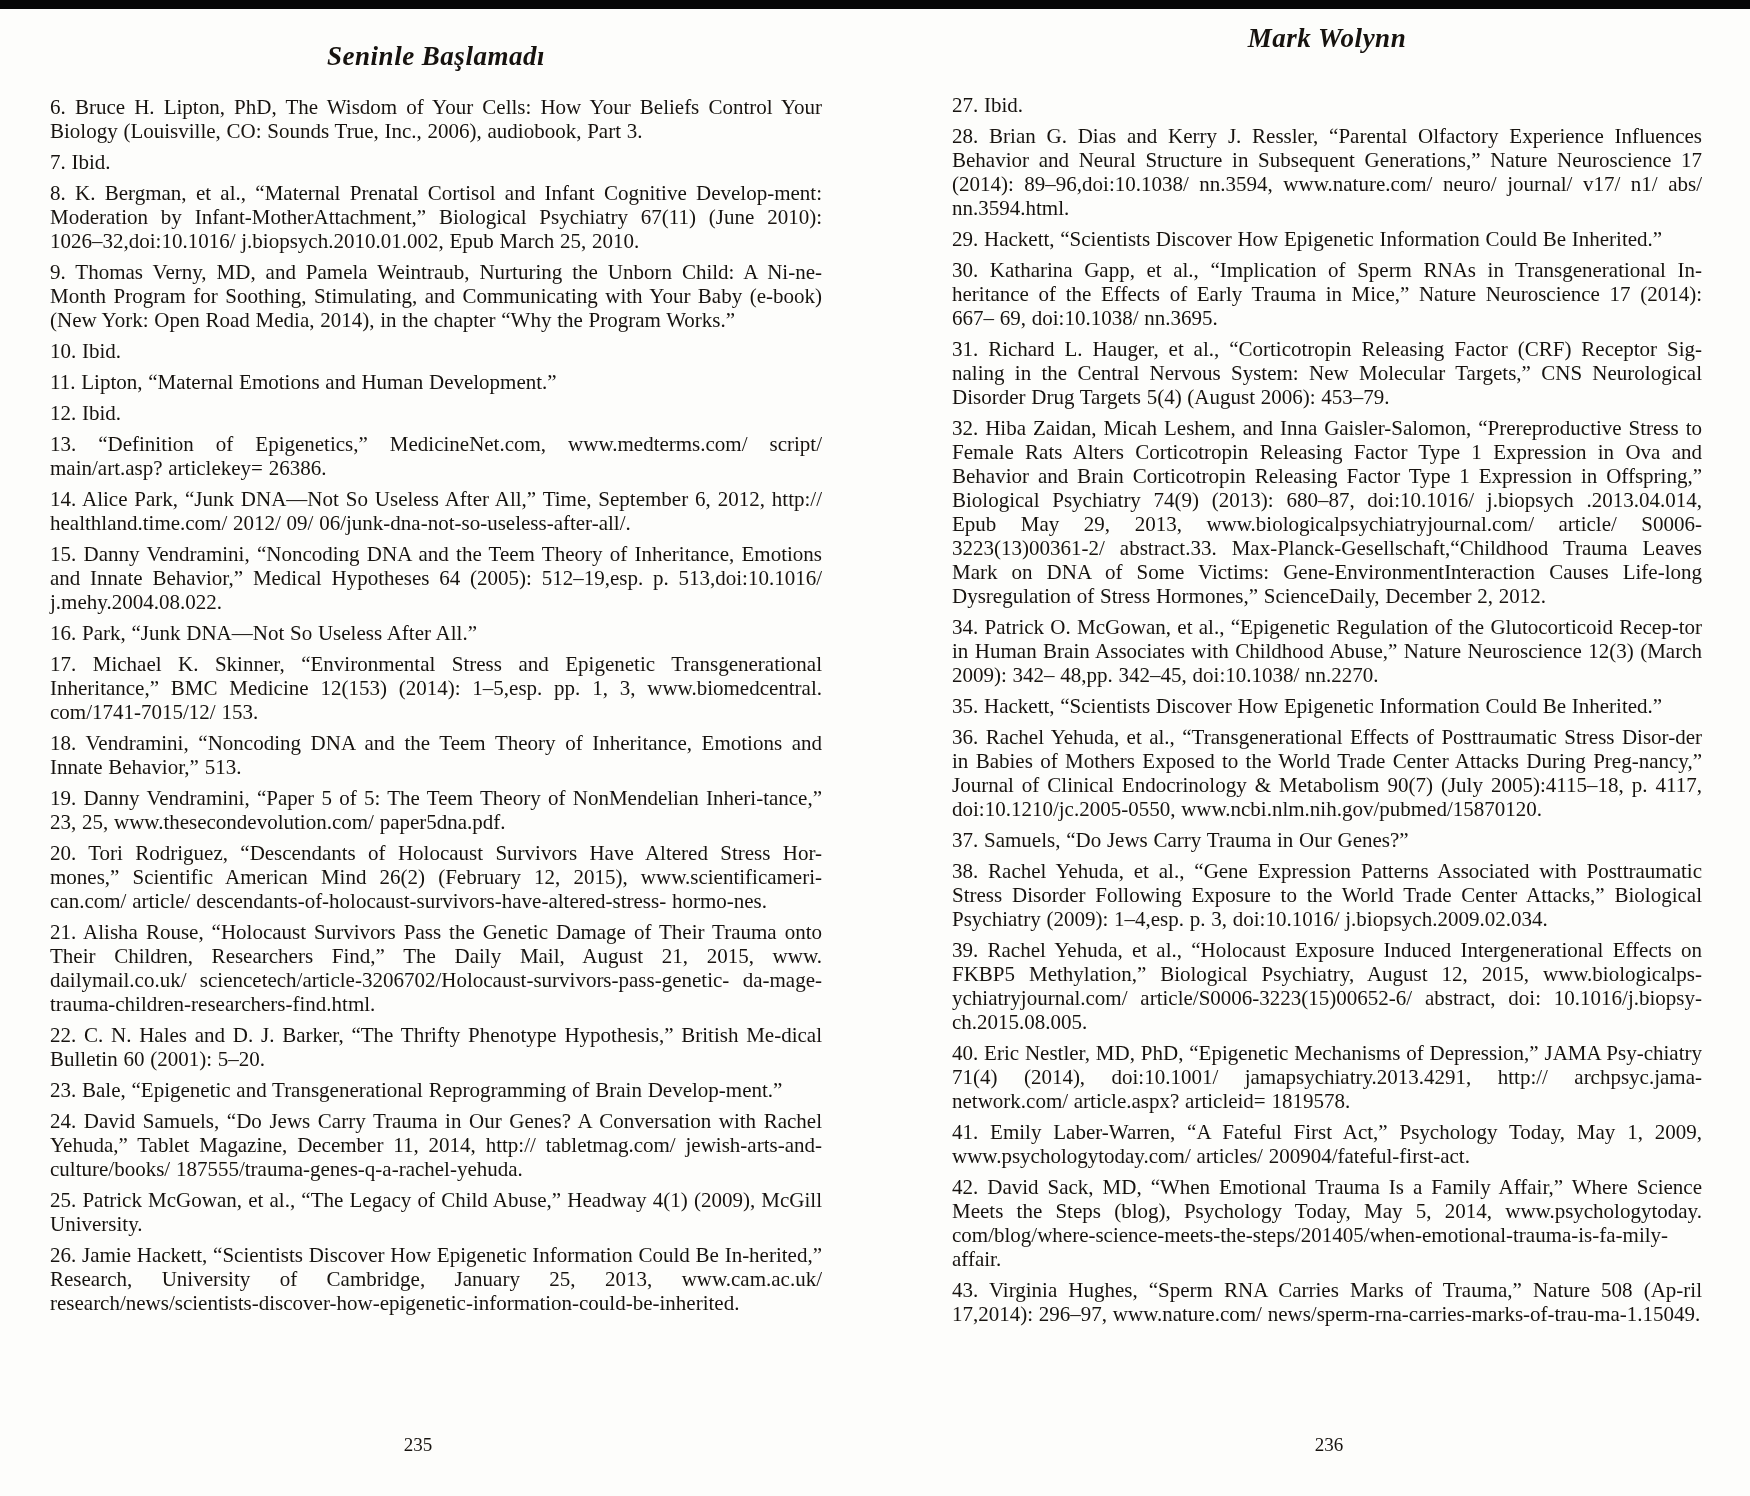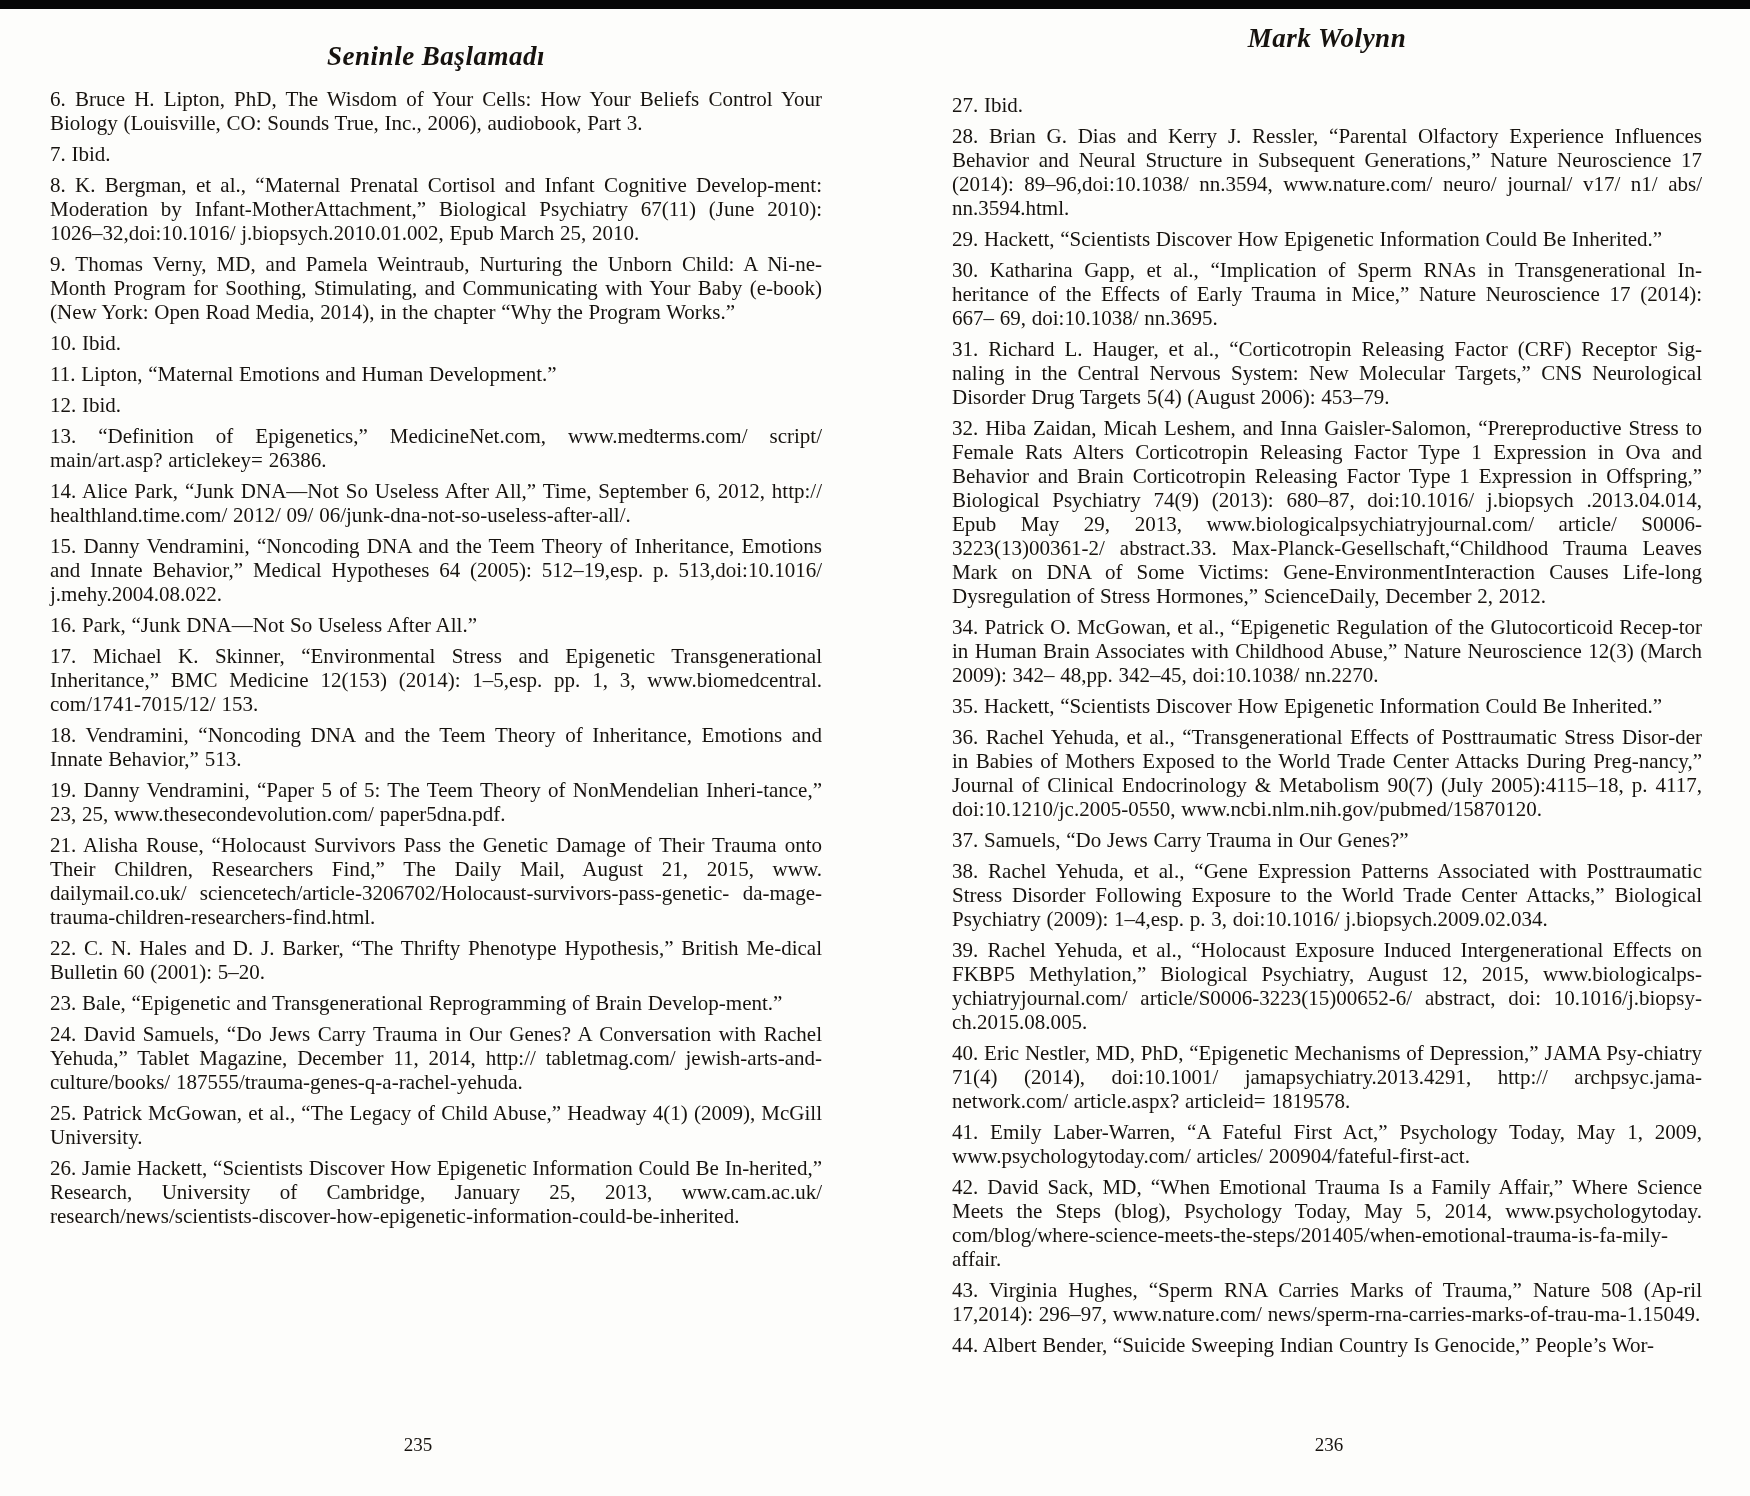--- a/index.html
+++ b/index.html
@@ -35,21 +35,21 @@
     font-size: 27px;
     text-align: center;
     letter-spacing: 0.5px;
     margin: 0;
     padding-top: 24px;
     height: 34px;
   }
   .page-left  .running-header { padding-top: 32px; height: 34px; }
   .page-right .running-header { padding-top: 14px; height: 34px; }
   .entries {
-    margin-top: 12px;
+    margin-top: 20px;
     text-align: justify;
     font-size: 21px;
     line-height: 24px;
     word-spacing: 0.5px;
   }
   .page-right .entries { margin-top: 36px; }
   .entry {
     margin: 0 0 7px 0;
   }
   .page-number {
@@ -81,20 +81,21 @@
         <p class="entry">10. Ibid.</p>
         <p class="entry">11. Lipton, “Maternal Emotions and Human Development.”</p>
         <p class="entry">12. Ibid.</p>
         <p class="entry">13. “Definition of Epigenetics,” MedicineNet.com, www.medterms.com/ script/ main/art.asp? articlekey= 26386.</p>
         <p class="entry">14. Alice Park, “Junk DNA—Not So Useless After All,” Time, September 6, 2012, http:// healthland.time.com/ 2012/ 09/ 06/junk-dna-not-so-useless-after-all/.</p>
         <p class="entry">15. Danny Vendramini, “Noncoding DNA and the Teem Theory of Inheritance, Emotions and Innate Behavior,” Medical Hypotheses 64 (2005): 512–19,esp. p. 513,doi:10.1016/ j.mehy.2004.08.022.</p>
         <p class="entry">16. Park, “Junk DNA—Not So Useless After All.”</p>
         <p class="entry">17. Michael K. Skinner, “Environmental Stress and Epigenetic Transgenerational Inheritance,” BMC Medicine 12(153) (2014): 1–5,esp. pp. 1, 3, www.biomedcentral. com/1741-7015/12/ 153.</p>
         <p class="entry">18. Vendramini, “Noncoding DNA and the Teem Theory of Inheritance, Emotions and Innate Behavior,” 513.</p>
         <p class="entry">19. Danny Vendramini, “Paper 5 of 5: The Teem Theory of NonMendelian Inheri-tance,” 23, 25, www.thesecondevolution.com/ paper5dna.pdf.</p>
+        <p class="entry">20. Tori Rodriguez, “Descendants of Holocaust Survivors Have Altered Stress Hor-mones,” Scientific American Mind 26(2) (February 12, 2015), www.scientificameri-can.com/ article/ descendants-of-holocaust-survivors-have-altered-stress- hormo-nes.</p>
         <p class="entry">21. Alisha Rouse, “Holocaust Survivors Pass the Genetic Damage of Their Trauma onto Their Children, Researchers Find,” The Daily Mail, August 21, 2015, www. dailymail.co.uk/ sciencetech/article-3206702/Holocaust-survivors-pass-genetic- da-mage-trauma-children-researchers-find.html.</p>
         <p class="entry">22. C. N. Hales and D. J. Barker, “The Thrifty Phenotype Hypothesis,” British Me-dical Bulletin 60 (2001): 5–20.</p>
         <p class="entry">23. Bale, “Epigenetic and Transgenerational Reprogramming of Brain Develop-ment.”</p>
         <p class="entry">24. David Samuels, “Do Jews Carry Trauma in Our Genes? A Conversation with Rachel Yehuda,” Tablet Magazine, December 11, 2014, http:// tabletmag.com/ jewish-arts-and-culture/books/ 187555/trauma-genes-q-a-rachel-yehuda.</p>
         <p class="entry">25. Patrick McGowan, et al., “The Legacy of Child Abuse,” Headway 4(1) (2009), McGill University.</p>
         <p class="entry">26. Jamie Hackett, “Scientists Discover How Epigenetic Information Could Be In-herited,” Research, University of Cambridge, January 25, 2013, www.cam.ac.uk/ research/news/scientists-discover-how-epigenetic-information-could-be-inherited.</p>
       </div>
     <div class="page-number">235</div>
   </section>
 
@@ -110,18 +111,17 @@
         <p class="entry">34. Patrick O. McGowan, et al., “Epigenetic Regulation of the Glutocorticoid Recep-tor in Human Brain Associates with Childhood Abuse,” Nature Neuroscience 12(3) (March 2009): 342– 48,pp. 342–45, doi:10.1038/ nn.2270.</p>
         <p class="entry">35. Hackett, “Scientists Discover How Epigenetic Information Could Be Inherited.”</p>
         <p class="entry">36. Rachel Yehuda, et al., “Transgenerational Effects of Posttraumatic Stress Disor-der in Babies of Mothers Exposed to the World Trade Center Attacks During Preg-nancy,” Journal of Clinical Endocrinology &amp; Metabolism 90(7) (July 2005):4115–18, p. 4117, doi:10.1210/jc.2005-0550, www.ncbi.nlm.nih.gov/pubmed/15870120.</p>
         <p class="entry">37. Samuels, “Do Jews Carry Trauma in Our Genes?”</p>
         <p class="entry">38. Rachel Yehuda, et al., “Gene Expression Patterns Associated with Posttraumatic Stress Disorder Following Exposure to the World Trade Center Attacks,” Biological Psychiatry (2009): 1–4,esp. p. 3, doi:10.1016/ j.biopsych.2009.02.034.</p>
         <p class="entry">39. Rachel Yehuda, et al., “Holocaust Exposure Induced Intergenerational Effects on FKBP5 Methylation,” Biological Psychiatry, August 12, 2015, www.biologicalps-ychiatryjournal.com/ article/S0006-3223(15)00652-6/ abstract, doi: 10.1016/j.biopsy-ch.2015.08.005.</p>
         <p class="entry">40. Eric Nestler, MD, PhD, “Epigenetic Mechanisms of Depression,” JAMA Psy-chiatry 71(4) (2014), doi:10.1001/ jamapsychiatry.2013.4291, http:// archpsyc.jama-network.com/ article.aspx? articleid= 1819578.</p>
         <p class="entry">41. Emily Laber-Warren, “A Fateful First Act,” Psychology Today, May 1, 2009, www.psychologytoday.com/ articles/ 200904/fateful-first-act.</p>
         <p class="entry">42. David Sack, MD, “When Emotional Trauma Is a Family Affair,” Where Science Meets the Steps (blog), Psychology Today, May 5, 2014, www.psychologytoday. com/blog/where-science-meets-the-steps/201405/when-emotional-trauma-is-fa-mily- affair.</p>
         <p class="entry">43. Virginia Hughes, “Sperm RNA Carries Marks of Trauma,” Nature 508 (Ap-ril 17,2014): 296–97, www.nature.com/ news/sperm-rna-carries-marks-of-trau-ma-1.15049.</p>
-        <p class="entry">44. Albert Bender, “Suicide Sweeping Indian Country Is Genocide,” People’s Wor-</p>
       </div>
     <div class="page-number">236</div>
   </section>
 
 </div>
 
 </body></html>

